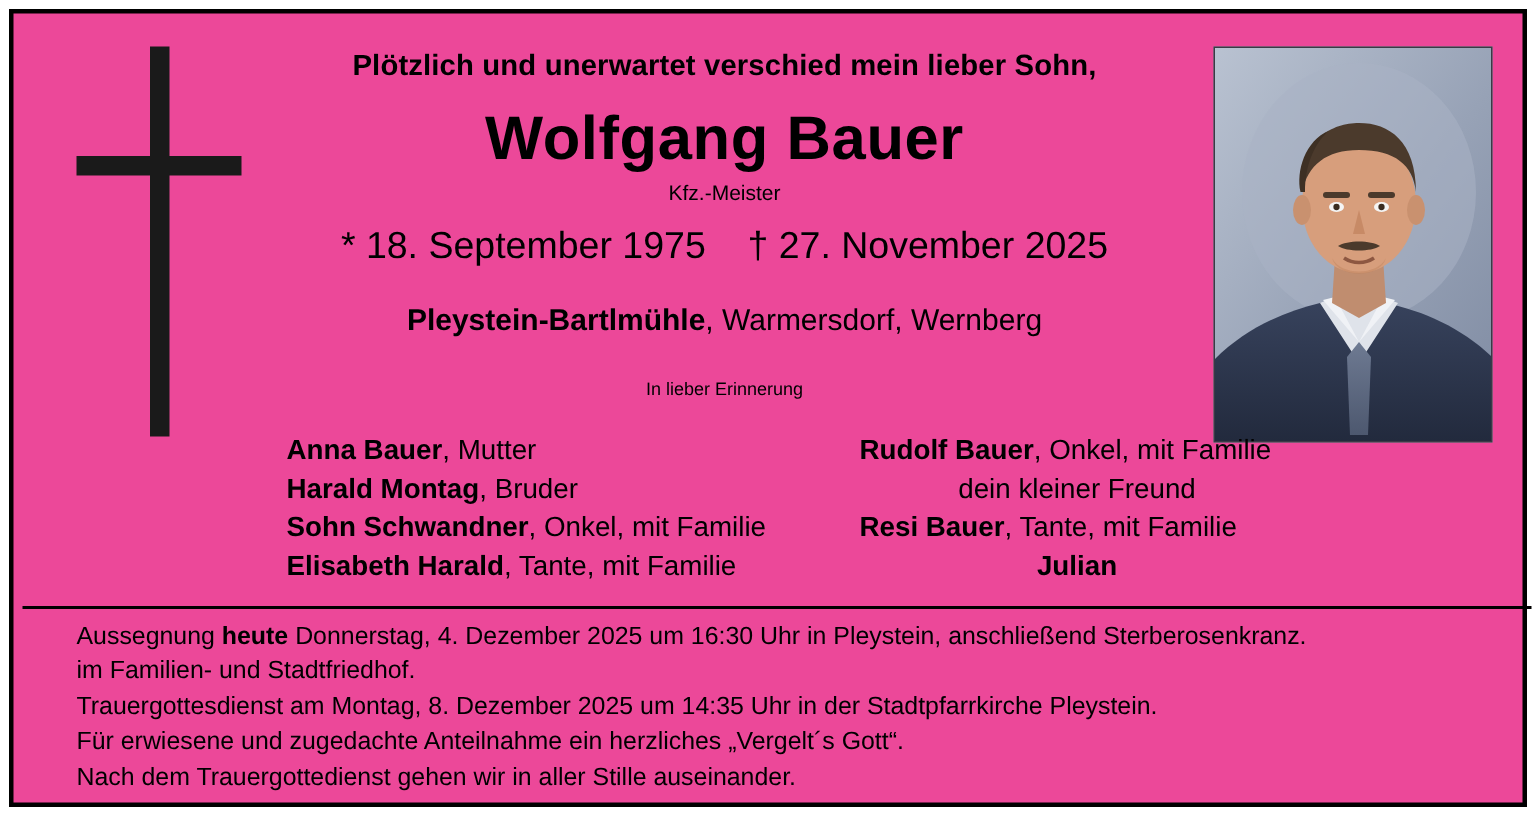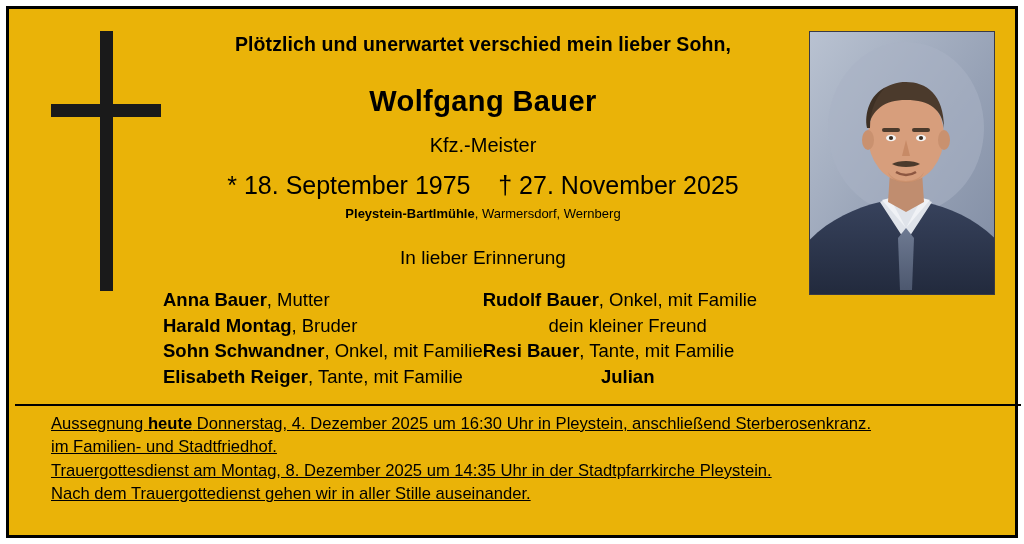--- a/index.html
+++ b/index.html
@@ -19,21 +19,21 @@
     overflow: hidden;
   }
   .frame {
     position: absolute;
     left: 6px;
     top: 6px;
     width: 1012px;
     height: 532px;
     border: 3px solid #000000;
     box-sizing: border-box;
-    background: #eab308;
+    background: #ec4899;
   }
   
   .cross {
     position: absolute;
     left: 42px;
     top: 22px;
     width: 110px;
     height: 260px;
   }
   .cross .vert {
@@ -73,55 +73,56 @@
     text-align: center;
     color: #000;
   }
   .line-intro {
     font-size: 19.5px;
     font-weight: bold;
     line-height: 26px;
     letter-spacing: 0.1px;
   }
   .name {
-    font-size: 29px;
+    font-size: 41px;
     font-weight: bold;
-    margin-top: 28px;
+    margin-top: 12px;
     letter-spacing: 0.4px;
   }
   .profession {
-    font-size: 20px;
-    margin-top: 16px;
+    font-size: 14px;
+    margin-top: 4px;
   }
   .dates {
     font-size: 25px;
     margin-top: 14px;
     white-space: pre;
   }
   .places {
-    font-size: 13px;
-    margin-top: 6px;
+    font-size: 20px;
+    margin-top: 24px;
     text-align: center;
   }
   .places b { font-weight: bold; }
   .memory {
-    font-size: 19px;
+    font-size: 12px;
     margin-top: 26px;
   }
   
   .relatives {
     position: absolute;
-    left: 154px;
+    left: 182px;
     top: 278px;
     width: 672px;
     display: flex;
-    justify-content: flex-start;
+    justify-content: space-between;
     font-size: 18.5px;
     line-height: 25.5px;
     color: #000;
+    gap: 16px;
   }
   .rel-col-left {
     text-align: left;
   }
   .rel-col-right {
     text-align: left;
     min-width: 290px;
   }
   .rel-row { white-space: nowrap; }
   .rel-row b { font-weight: bold; }
@@ -138,21 +139,21 @@
   
   .notice {
     position: absolute;
     left: 42px;
     top: 403px;
     width: 940px;
     font-size: 16.6px;
     line-height: 23.4px;
     color: #000;
   }
-  .notice p { margin: 0; text-decoration: underline; }
+  .notice p { margin: 0; }
   .notice b { font-weight: bold; }
 </style>
 </head>
 <body>
 
 <div class="page">
   <div class="frame">
 
     <div class="cross">
       <div class="vert"></div>
@@ -223,33 +224,34 @@
       <div class="dates">* 18. September 1975    † 27. November 2025</div>
       <div class="places"><b>Pleystein-Bartlmühle</b><span>, Warmersdorf, Wernberg</span></div>
       <div class="memory">In lieber Erinnerung</div>
     </div>
 
     <div class="relatives">
       <div class="rel-col-left">
         <div class="rel-row"><b>Anna Bauer</b><span>, Mutter</span></div>
         <div class="rel-row"><b>Harald Montag</b><span>, Bruder</span></div>
         <div class="rel-row"><b>Sohn Schwandner</b><span>, Onkel, mit Familie</span></div>
-        <div class="rel-row"><b>Elisabeth Reiger</b><span>, Tante, mit Familie</span></div>
+        <div class="rel-row"><b>Elisabeth Harald</b><span>, Tante, mit Familie</span></div>
       </div>
       <div class="rel-col-right">
         <div class="rel-row"><b>Rudolf Bauer</b><span>, Onkel, mit Familie</span></div>
         <div class="rel-row rel-center">dein kleiner Freund</div>
         <div class="rel-row"><b>Resi Bauer</b><span>, Tante, mit Familie</span></div>
         <div class="rel-row rel-center"><b>Julian</b></div>
       </div>
     </div>
 
     <div class="divider"></div>
 
     <div class="notice">
       <p><span>Aussegnung </span><b>heute</b><span> Donnerstag, 4. Dezember 2025 um 16:30 Uhr in Pleystein, anschließend Sterberosenkranz.</span></p>
       <p>im Familien- und Stadtfriedhof.</p>
       <p>Trauergottesdienst am Montag, 8. Dezember 2025 um 14:35 Uhr in der Stadtpfarrkirche Pleystein.</p>
+      <p>Für erwiesene und zugedachte Anteilnahme ein herzliches „Vergelt´s Gott“.</p>
       <p>Nach dem Trauergottedienst gehen wir in aller Stille auseinander.</p>
     </div>
 
   </div>
 </div>
 
 </body></html>

